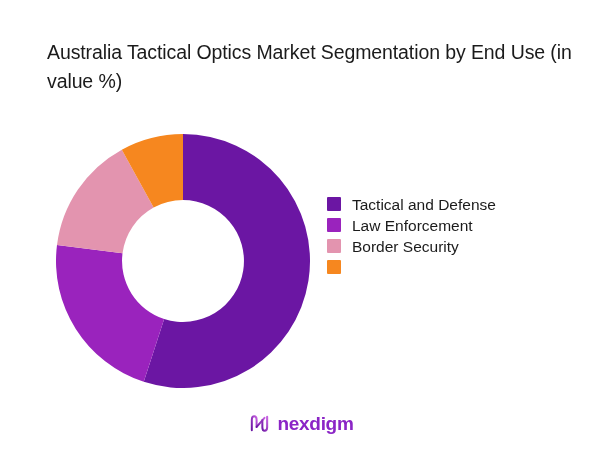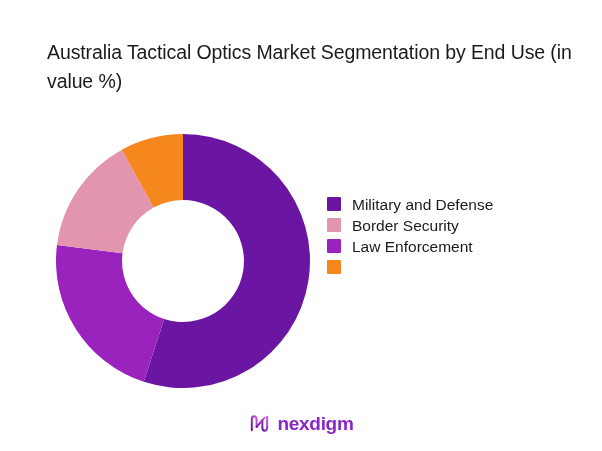--- a/index.html
+++ b/index.html
@@ -118,29 +118,29 @@
           <path d="M 87.75484171438163 247.78417756948448 A 127 127 0 0 1 1.0014329330613094 111.08267933733342 L 66.52068780786942 119.35968608192003 A 60.96 60.96 0 0 0 108.16232402290318 184.97640523335255 Z" fill="#9a23bd"></path>
           <path d="M 1.0014329330613094 111.08267933733342 A 127 127 0 0 1 65.81728338908206 15.709051634429386 L 97.63229602675939 73.5803447845261 A 60.96 60.96 0 0 0 66.52068780786942 119.35968608192003 Z" fill="#e394af"></path>
           <path d="M 65.81728338908206 15.709051634429386 A 127 127 0 0 1 126.99999999999997 0 L 126.99999999999999 66.03999999999999 A 60.96 60.96 0 0 0 97.63229602675939 73.5803447845261 Z" fill="#f6871f"></path>
         </g>
     </svg>
   </div>
 
   <div id="legend">
       <div class="legend-row">
         <span class="legend-swatch" style="background: rgb(107, 22, 163);"></span>
-        <span class="legend-label">Military and Defense</span>
+        <span class="legend-label">Tactical and Defense</span>
+      </div>
+      <div class="legend-row">
+        <span class="legend-swatch" style="background: rgb(154, 35, 189);"></span>
+        <span class="legend-label">Law Enforcement</span>
       </div>
       <div class="legend-row">
         <span class="legend-swatch" style="background: rgb(227, 148, 175);"></span>
         <span class="legend-label">Border Security</span>
-      </div>
-      <div class="legend-row">
-        <span class="legend-swatch" style="background: rgb(154, 35, 189);"></span>
-        <span class="legend-label">Law Enforcement</span>
       </div>
       <div class="legend-row">
         <span class="legend-swatch" style="background: rgb(246, 135, 31);"></span>
       </div>
     </div>
 
   <div id="footer-logo">
     <svg id="logo-mark" viewBox="0 0 24 24">
       <defs>
         <linearGradient id="nexgrad" x1="0" y1="1" x2="1" y2="0">

